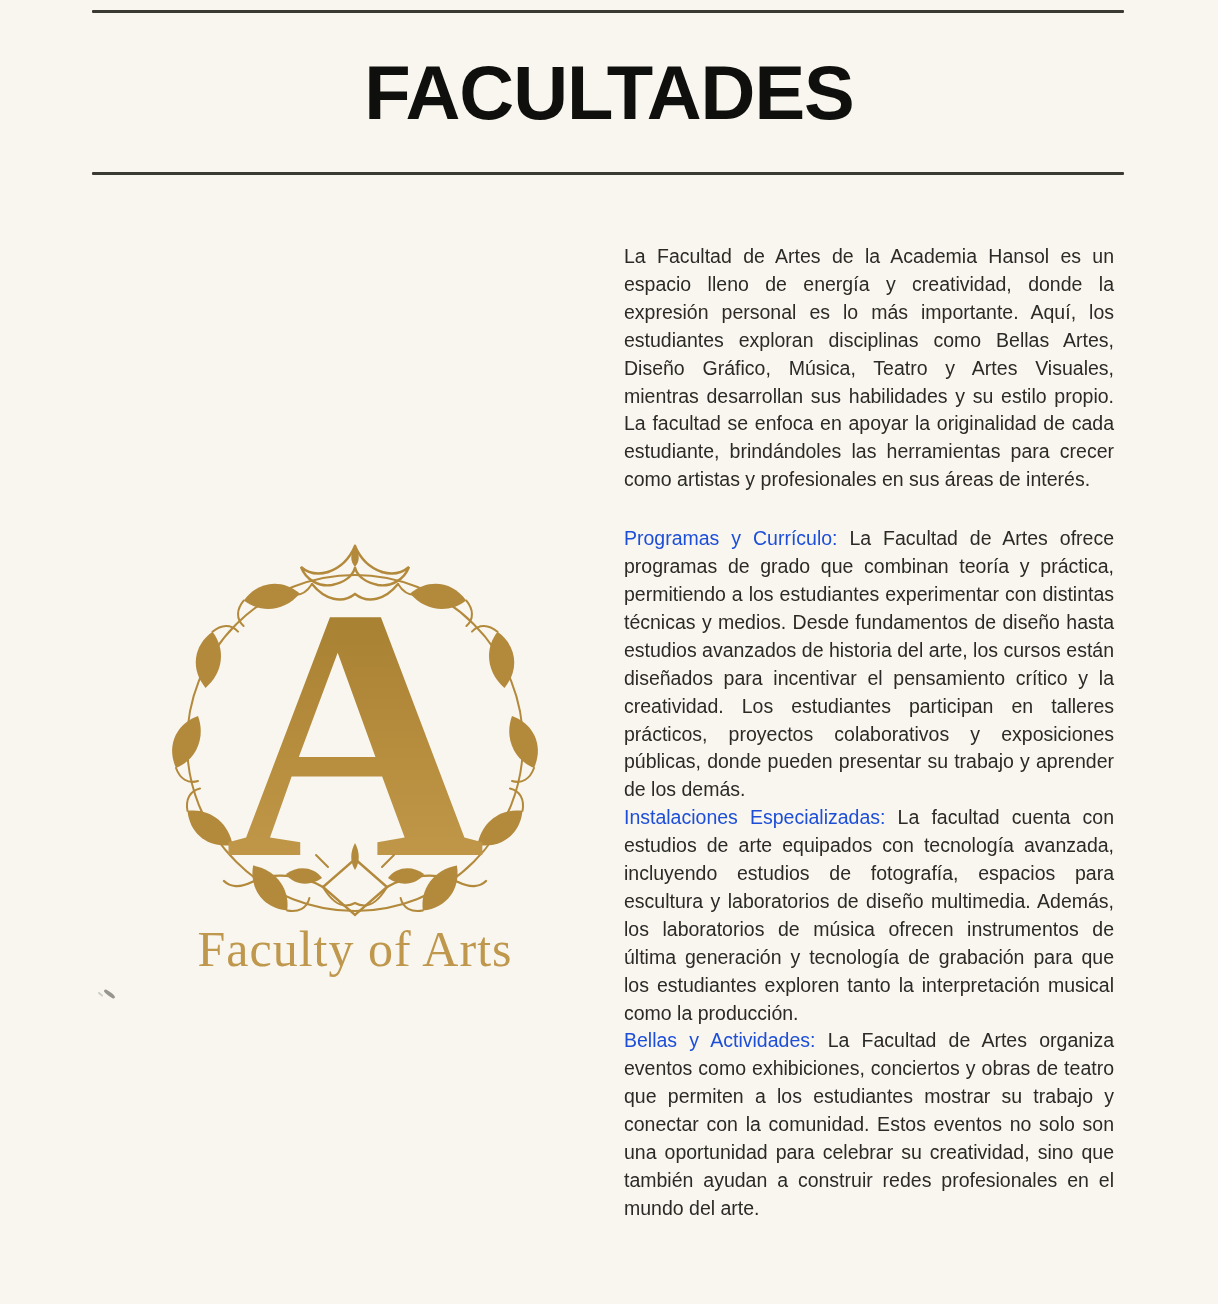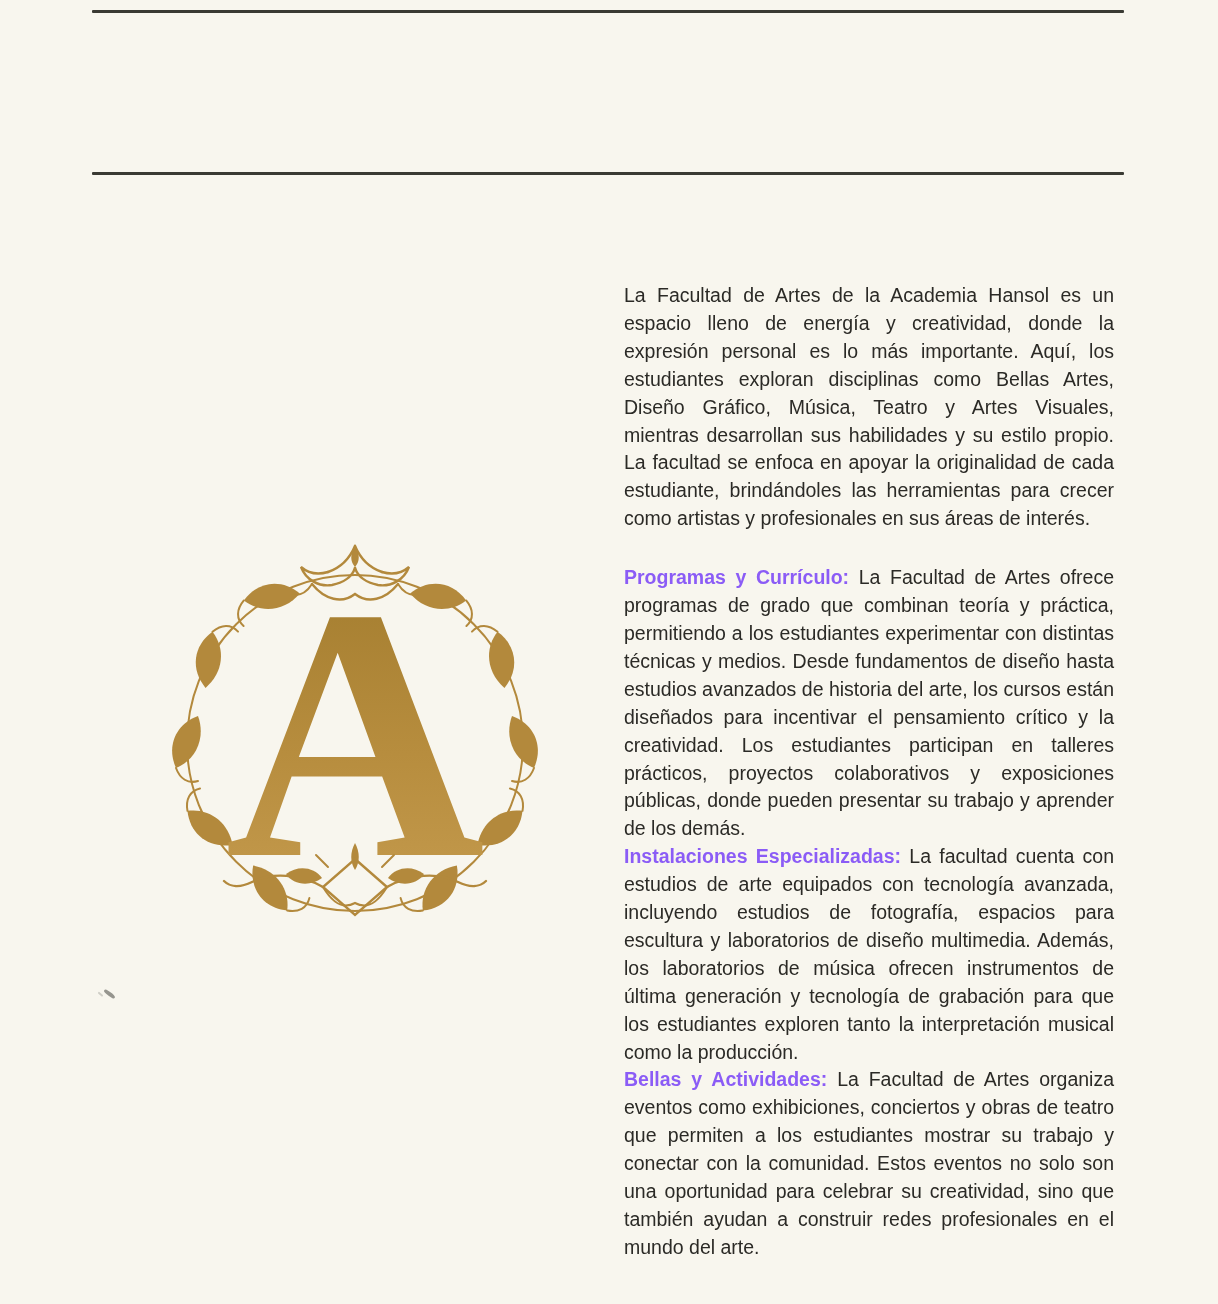--- a/index.html
+++ b/index.html
@@ -56,33 +56,33 @@
   .smudge::after{
     content:"";position:absolute;left:-4px;top:6px;width:6px;height:2px;
     background:#c9c8c0;border-radius:2px;transform:rotate(10deg);
   }
   .article{
     position:absolute;left:624px;top:243px;width:490px;
     font-size:19.5px;line-height:27.9px;
     color:var(--text);
     text-align:justify;
     text-justify:inter-word;
-    margin-top:39px;
   }
   .article p{margin:0;}
   .article p.intro{margin-bottom:31px;}
-  .article b{font-weight:bold;color:#8b5cf6;}
+  .article b{font-weight:normal;color:#1d4ed8;}
 </style>
 </head>
 <body>
 
 <div class="page">
 
   <div class="rule rule-top"></div>
 
+  <h1 class="title">FACULTADES</h1>
 
   <div class="rule rule-under-title"></div>
 
   <figure class="logo">
     <svg viewBox="0 0 390 390" aria-hidden="true">
       <defs>
         <linearGradient id="goldA" x1="0" y1="0" x2="0" y2="1">
           <stop offset="0" stop-color="#a07a2c"></stop>
           <stop offset="0.55" stop-color="#b78d3e"></stop>
           <stop offset="1" stop-color="#c79d50"></stop>
@@ -128,20 +128,21 @@
         <path class="w-stroke" d="M195,319 L227,347 L195,375 L163,347 Z"></path>
         <path class="w-thin" d="M163,347 C172,362 182,370 195,363 C208,370 218,362 227,347"></path>
         <path class="w-stroke" d="M163,347 C140,334 112,332 92,342 C80,348 70,347 64,341"></path>
         <path class="w-stroke" d="M227,347 C250,334 278,332 298,342 C310,348 320,347 326,341"></path>
         <path class="w-fill" d="M126,334 C138,325 154,327 162,338 C150,347 133,345 126,334 Z"></path>
         <path class="w-fill" d="M264,334 C252,325 236,327 228,338 C240,347 257,345 264,334 Z"></path>
         <path class="w-thin" d="M168,327 L156,315"></path>
         <path class="w-thin" d="M222,327 L234,315"></path>
       </g>
     </svg>
+    <figcaption class="logo-caption">Faculty of Arts</figcaption>
   </figure>
 
   <div class="smudge"></div>
 
   <div class="article">
     <p class="intro"><span>La Facultad de Artes de la Academia Hansol es un espacio lleno de energía y creatividad, donde la expresión personal es lo más importante. Aquí, los estudiantes exploran disciplinas como Bellas Artes, Diseño Gráfico, Música, Teatro y Artes Visuales, mientras desarrollan sus habilidades y su estilo propio. La facultad se enfoca en apoyar la originalidad de cada estudiante, brindándoles las herramientas para crecer como artistas y profesionales en sus áreas de interés.</span></p>
 
     <p><b>Programas y Currículo:</b><span> La Facultad de Artes ofrece programas de grado que combinan teoría y práctica, permitiendo a los estudiantes experimentar con distintas técnicas y medios. Desde fundamentos de diseño hasta estudios avanzados de historia del arte, los cursos están diseñados para incentivar el pensamiento crítico y la creatividad. Los estudiantes participan en talleres prácticos, proyectos colaborativos y exposiciones públicas, donde pueden presentar su trabajo y aprender de los demás.</span></p>
 
     <p><b>Instalaciones Especializadas:</b><span> La facultad cuenta con estudios de arte equipados con tecnología avanzada, incluyendo estudios de fotografía, espacios para escultura y laboratorios de diseño multimedia. Además, los laboratorios de música ofrecen instrumentos de última generación y tecnología de grabación para que los estudiantes exploren tanto la interpretación musical como la producción.</span></p>

